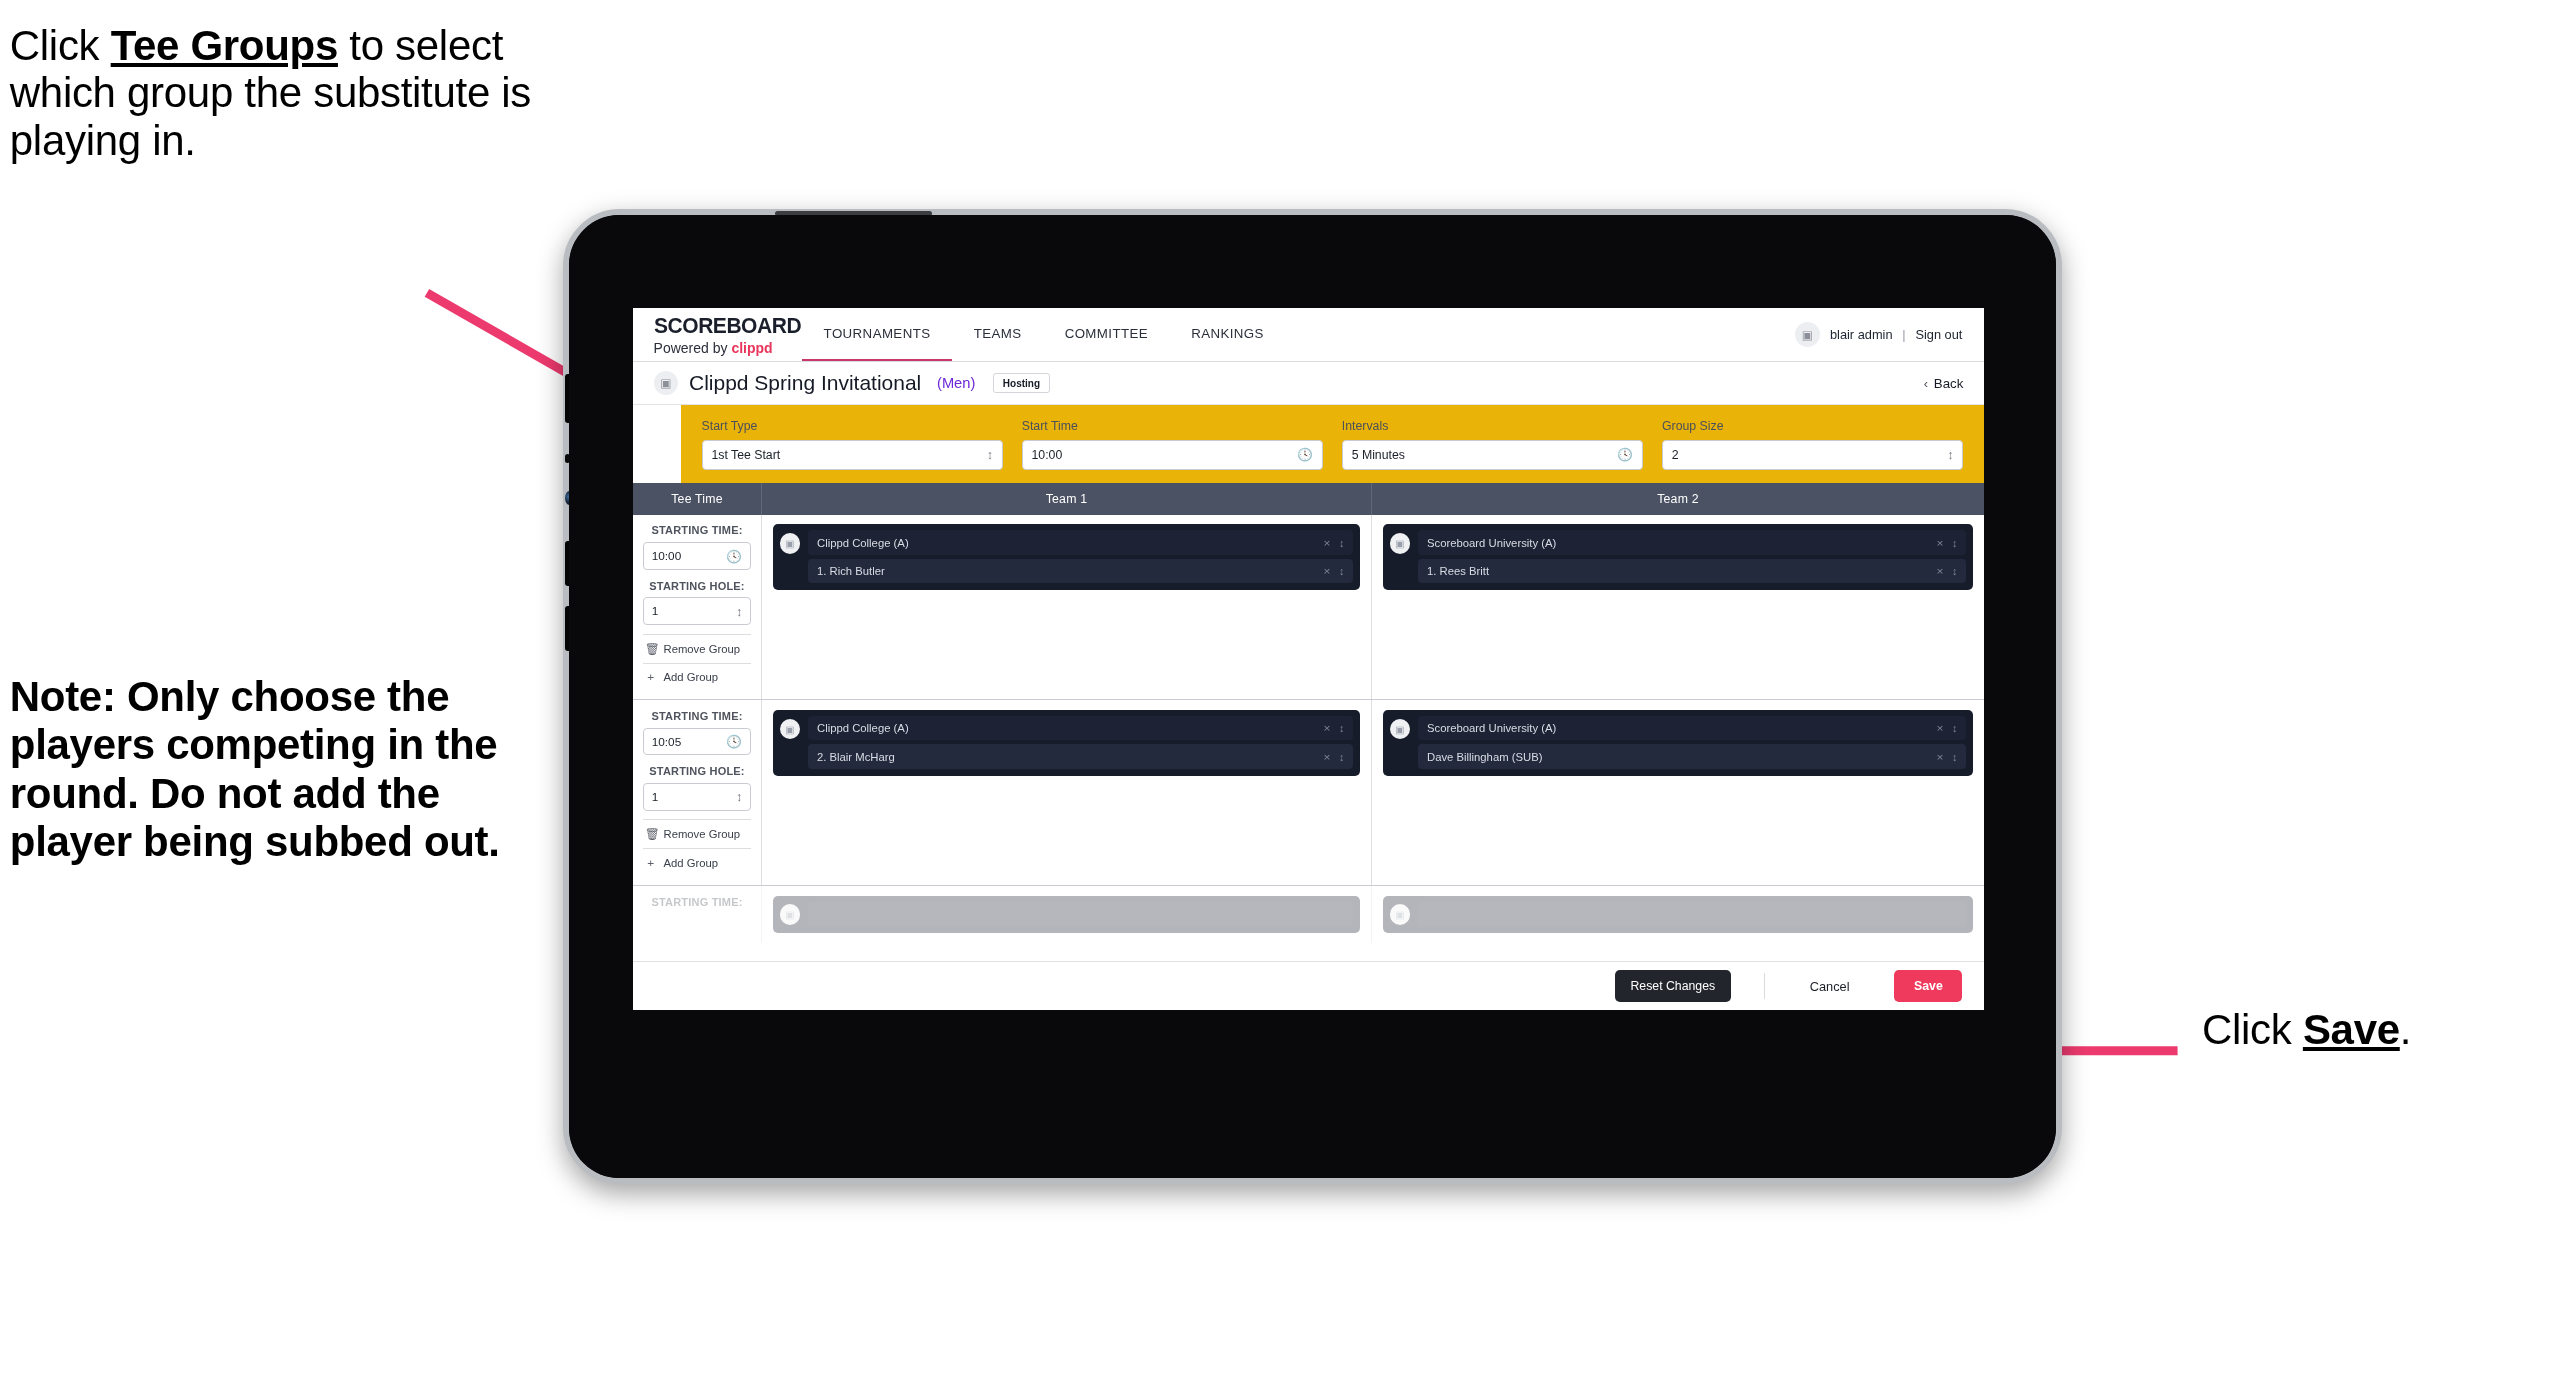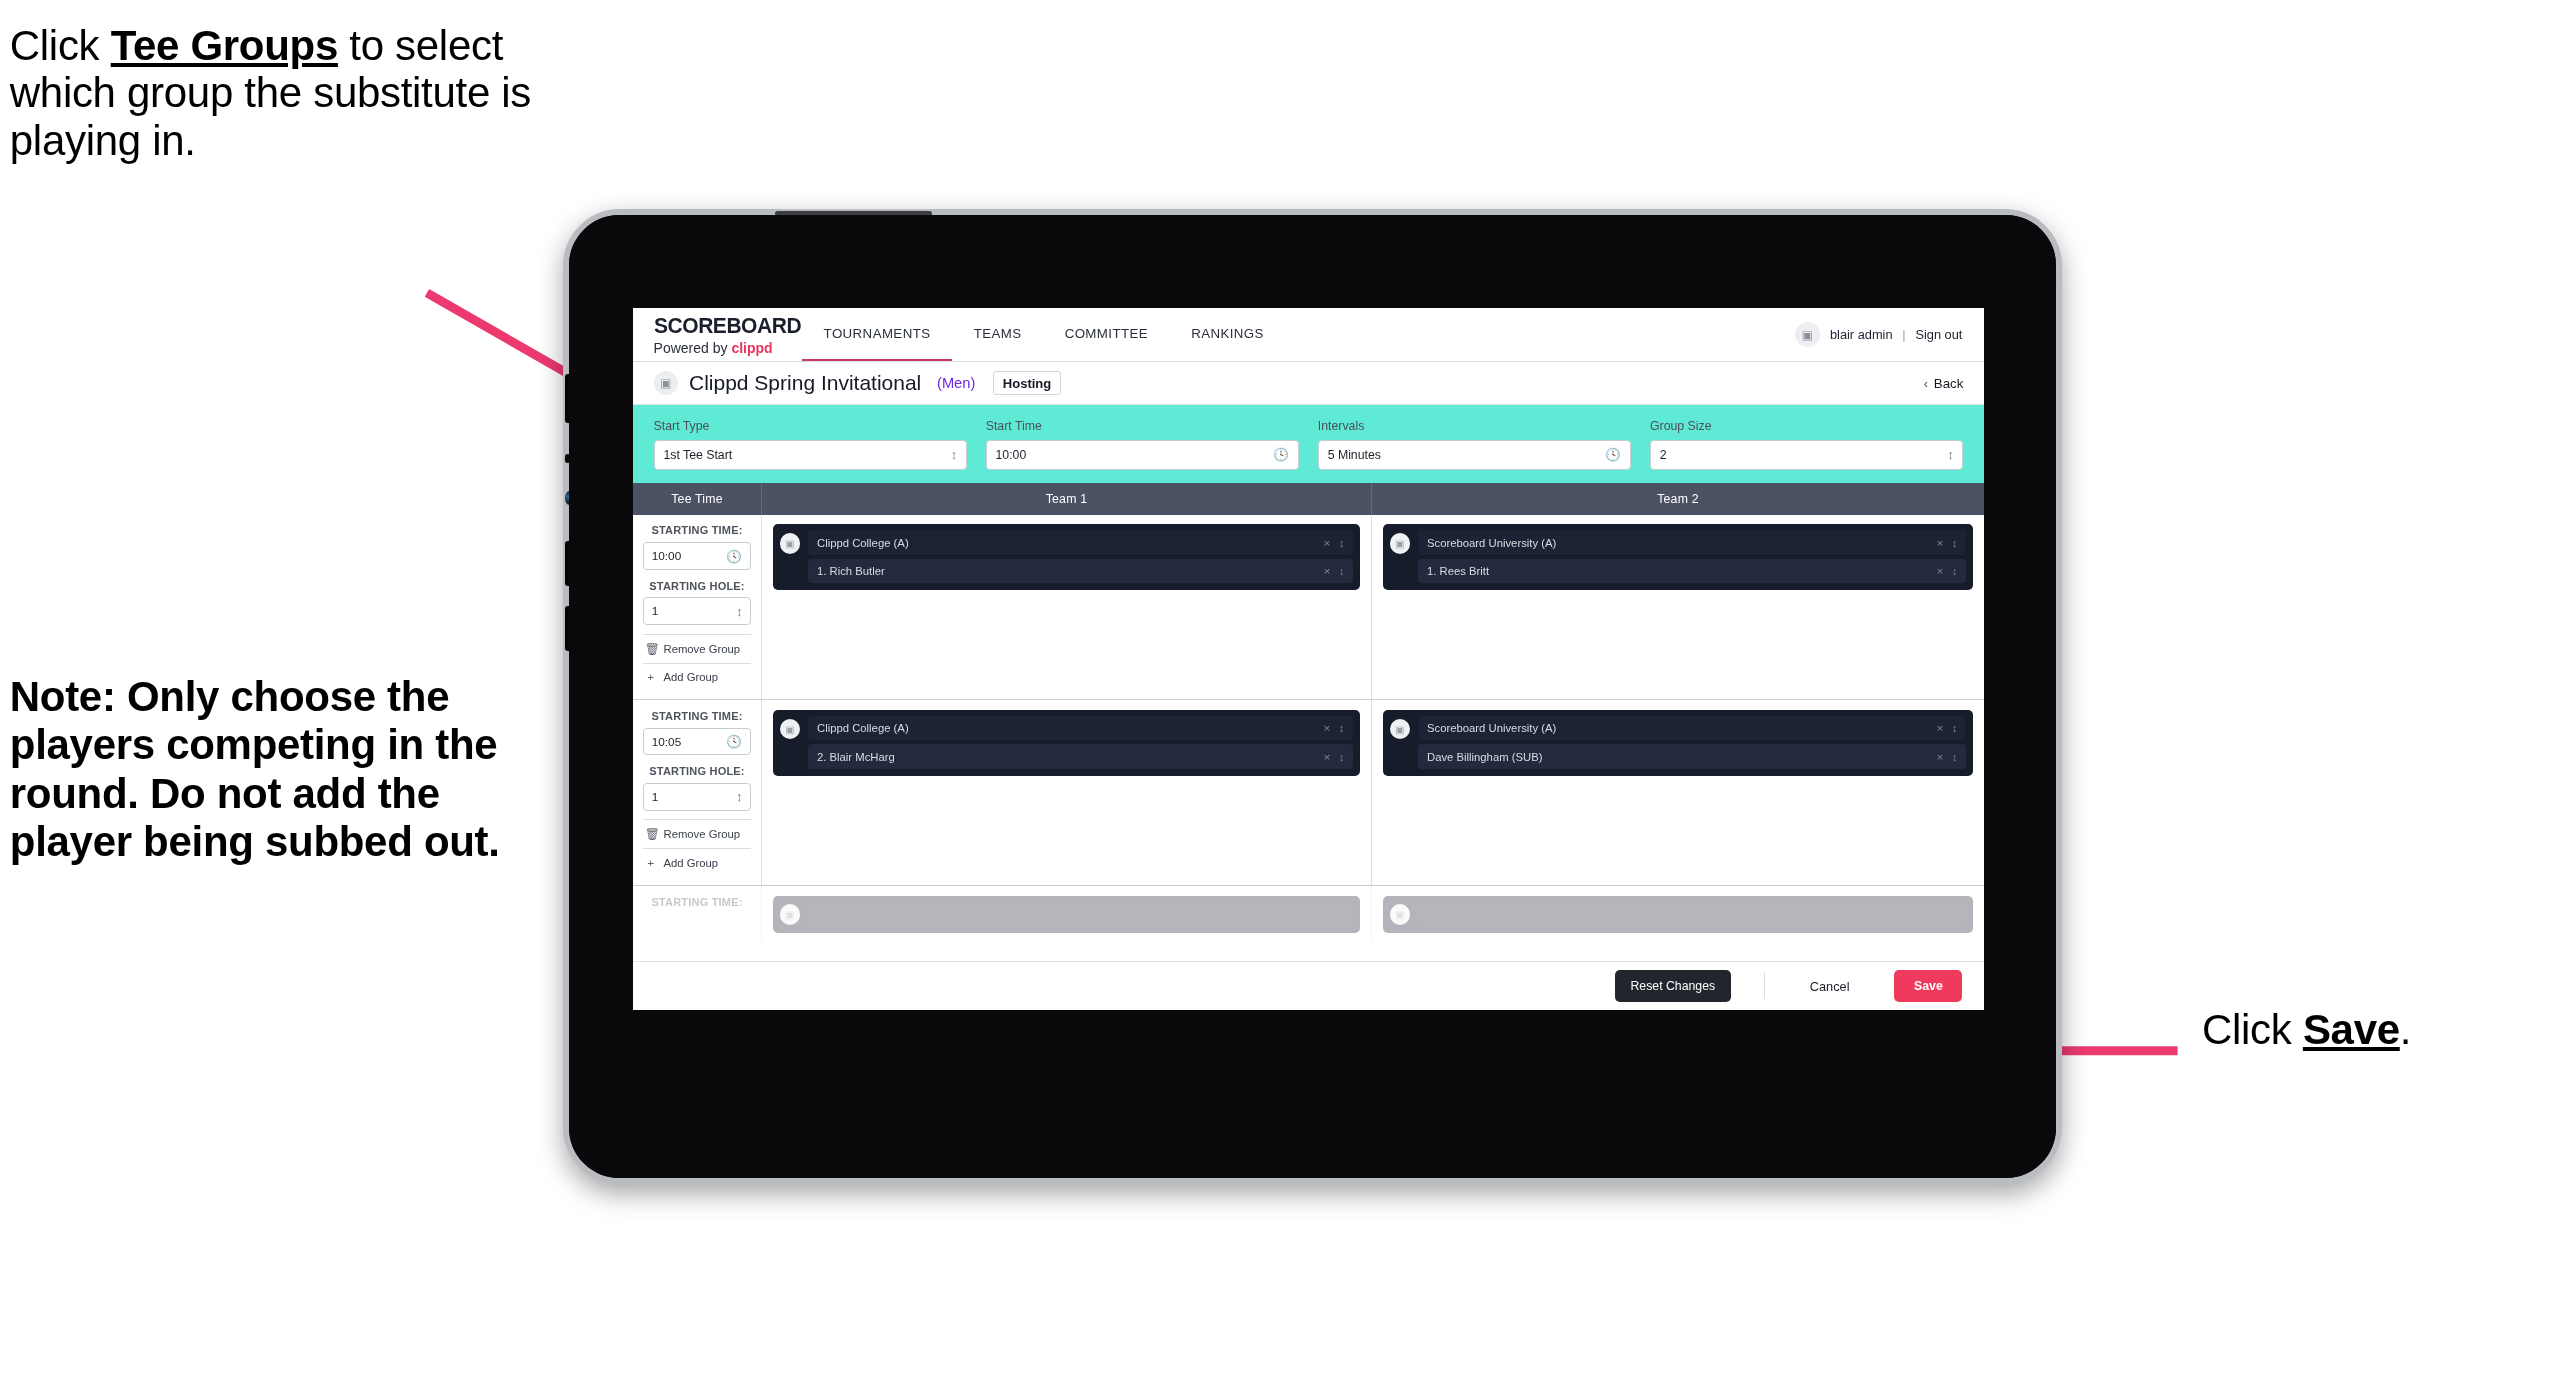--- a/index.html
+++ b/index.html
@@ -82,28 +82,28 @@
 
   
   #crumb {
     height: 43px; display:flex; align-items:center; padding: 0 20.6px; gap:10.8px;
     border-bottom: 1px solid #e3e4e8; background:#fff;
   }
   #crumb .avatar { width:24.6px; height:24.6px; }
   .crumb-title { font-size: 21px; color:#151a25; }
   .crumb-gender { font-size: 14.7px; color:#6d28d9; margin-left:4.9px; }
   .chip {
-    margin-left: 6.9px; font-size: 13px; font-weight:700; color:#161a24;
+    margin-left: 6.9px; font-size: 10px; font-weight:700; color:#161a24;
     border:1px solid #d3d5da; border-radius:2.9px; padding:3.9px 8.8px; background:#fff;
   }
   .back-link { margin-left:auto; font-size: 13.3px; color:#161a24; display:flex; align-items:center; gap:5.9px; cursor:pointer; }
   .back-link .chev { font-size: 12.8px; color:#4a4f59; }
 
   
-  #controls { display:flex; gap: 18.7px; padding: 13.8px 20.6px 12.8px 20.6px; background:#5eead4; }
+  #controls { display:flex; gap: 18.7px; padding: 13.8px 20.6px 12.8px 20.6px; background:#eab308;margin-left:48px; }
   .ctrl { flex:1; }
   .ctrl-label { font-size: 12.3px; color:#4b505b; margin-bottom: 6.9px; }
   .ctrl-box {
     height: 30.5px; border:1px solid #c8cbd1; border-radius:3.9px; background:#fff;
     display:flex; align-items:center; padding: 0 8.8px; font-size: 12.3px; color:#1b2029;
   }
   .ctrl-box .val { flex:1; }
   .ctrl-ico { color:#6e737d; font-size: 12.8px; display:flex; align-items:center; }
 
   

